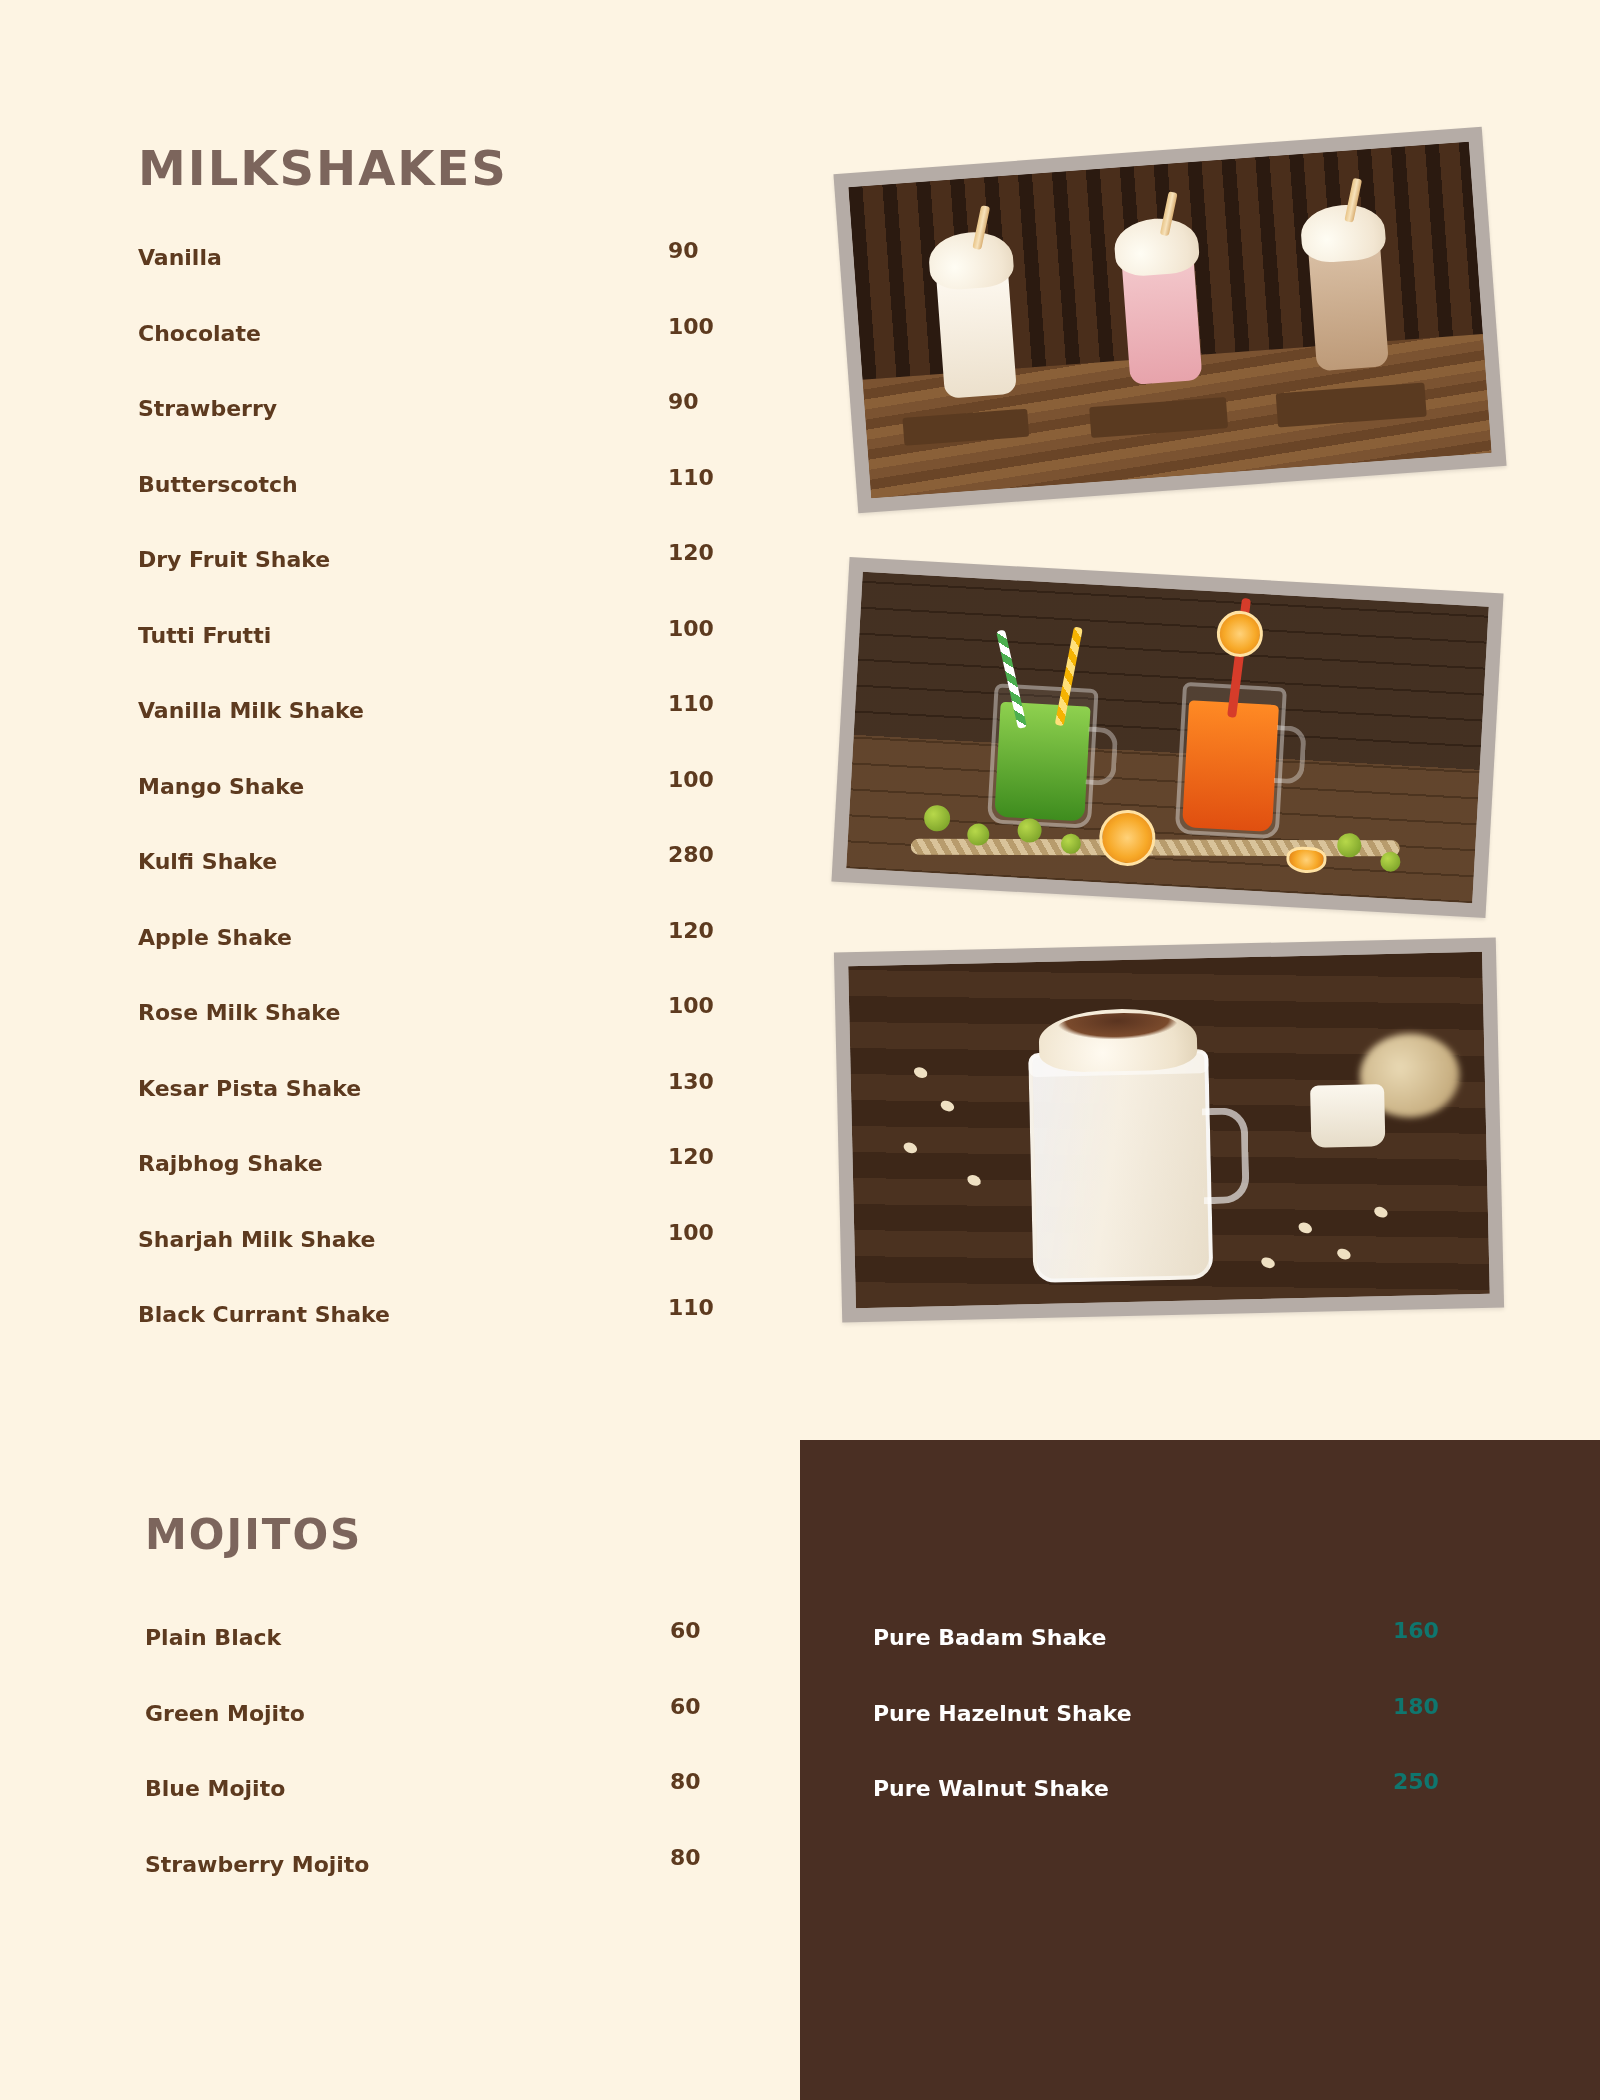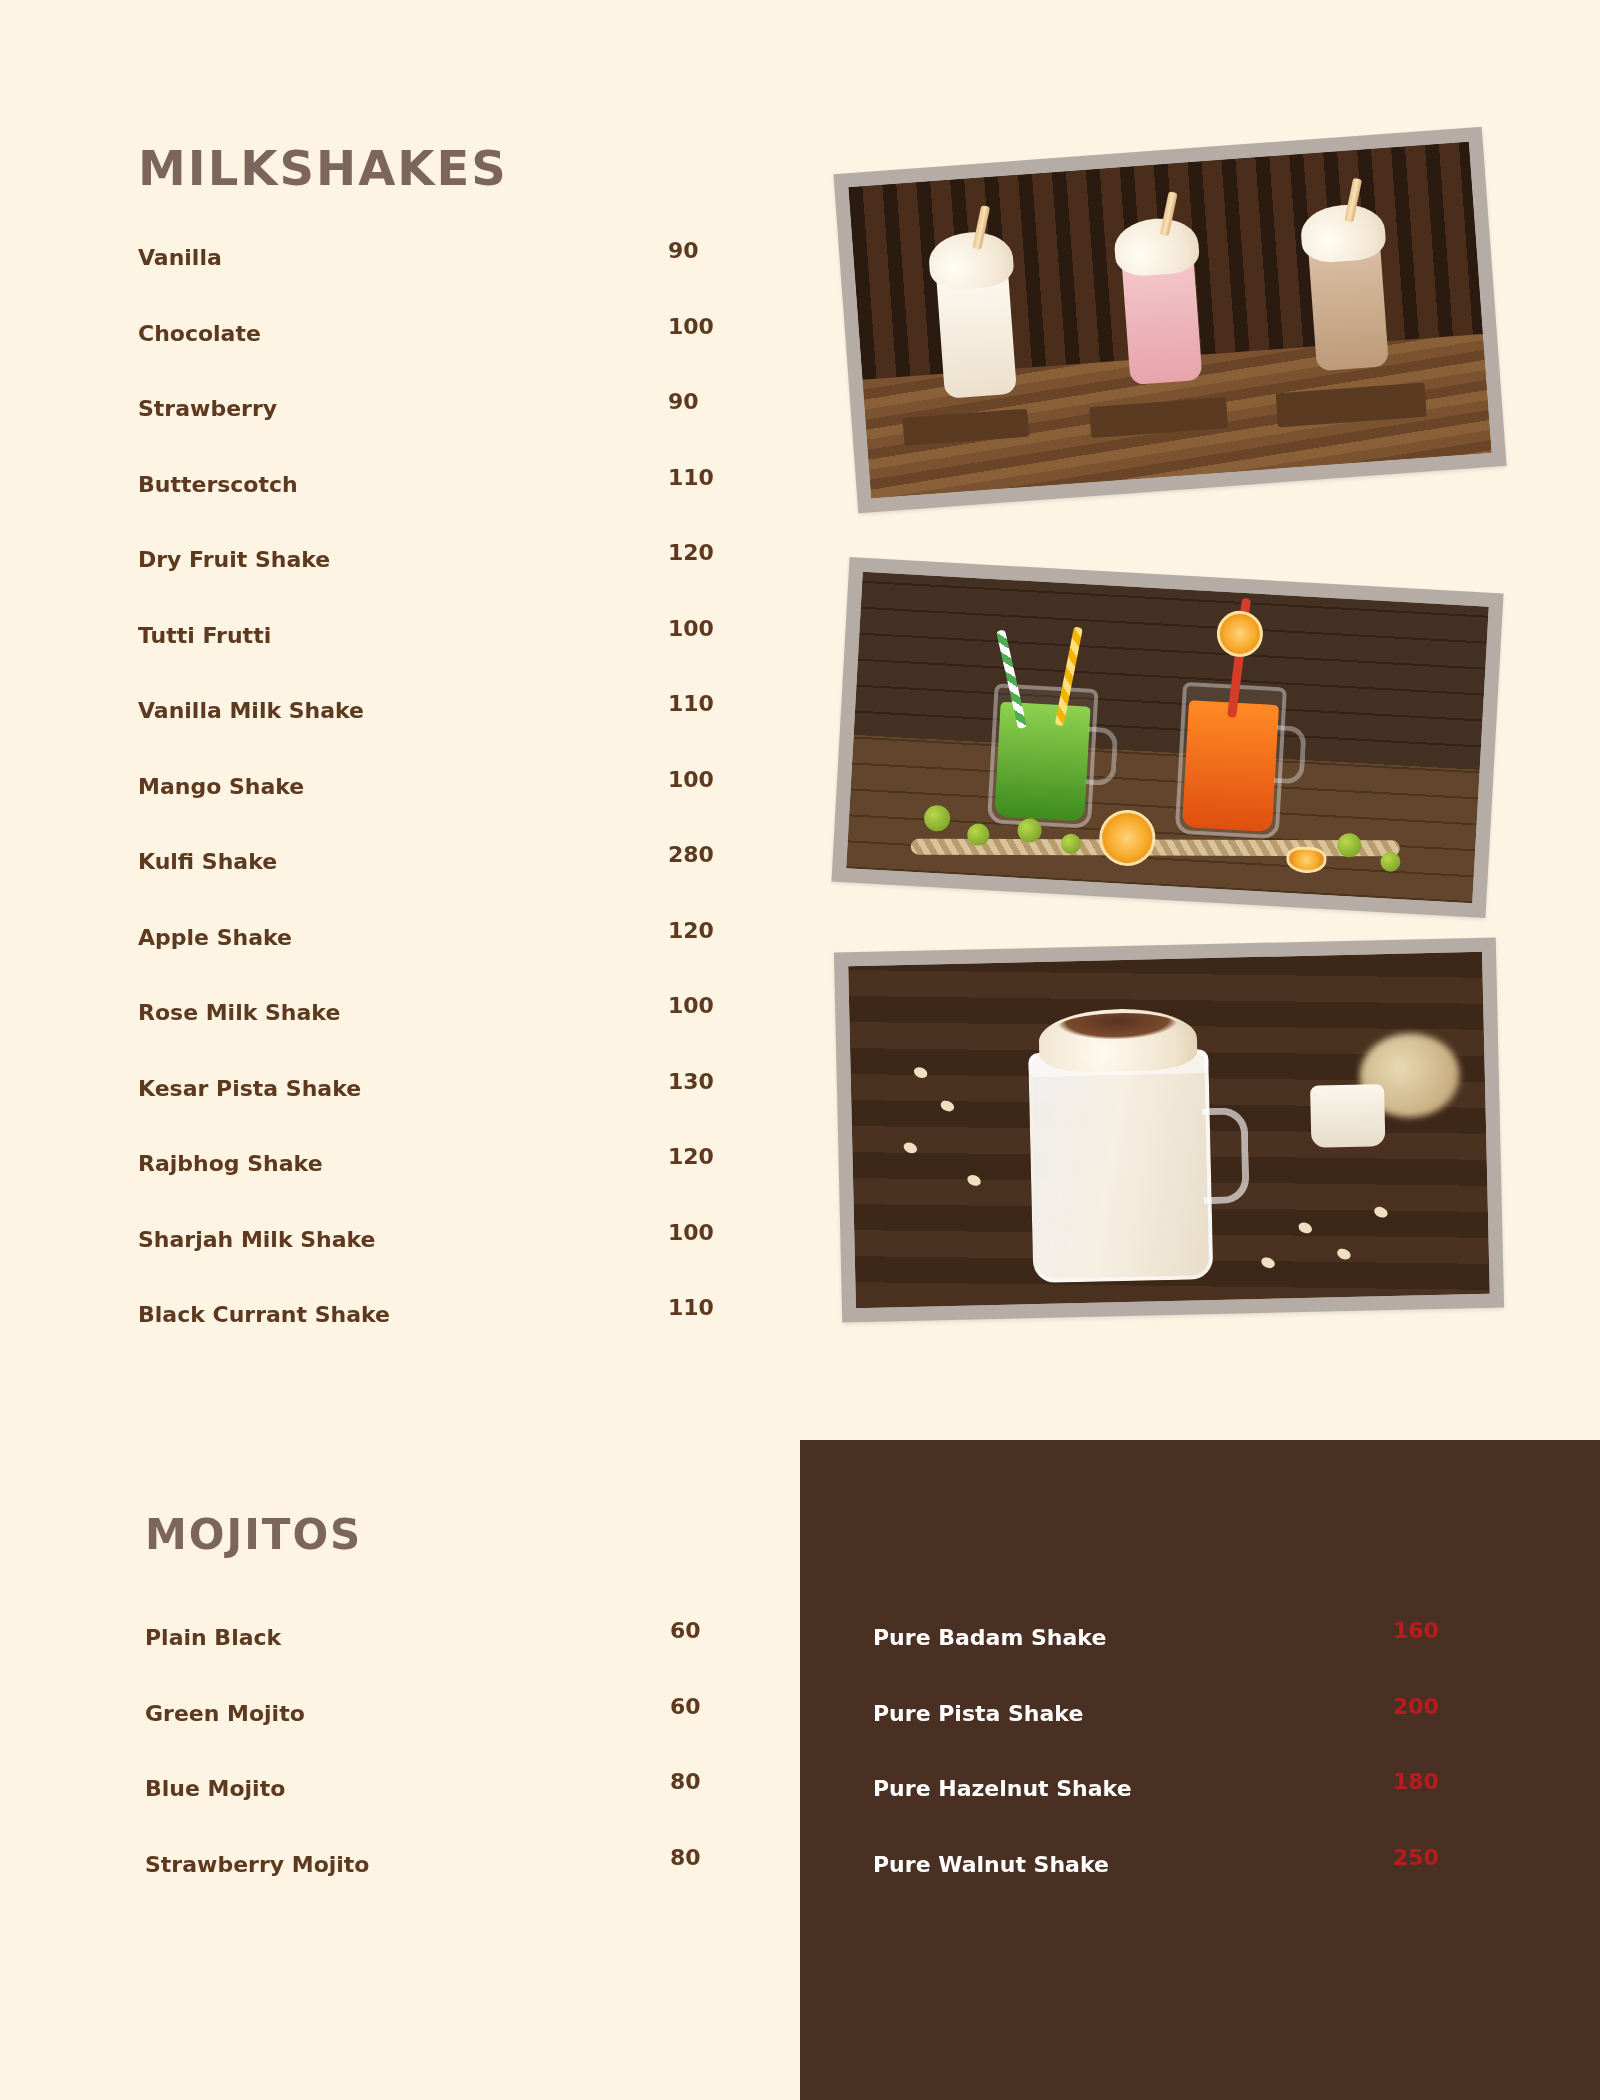--- a/index.html
+++ b/index.html
@@ -84,21 +84,21 @@
   #milkshakes-list { left: 138px; top: 245px; width: 600px; }
   #milkshakes-list .menu-price { left: 530px; }
 
   #mojitos-list { left: 145px; top: 1625px; width: 600px; }
   #mojitos-list .menu-row { height: 75.5px; }
   #mojitos-list .menu-price { left: 525px; }
 
   #nut-list { left: 873px; top: 1625px; width: 640px; }
   #nut-list .menu-row { height: 75.5px; }
   #nut-list .menu-name { color: #ffffff; }
-  #nut-list .menu-price { color: #b91c1c; left: 520px; }
+  #nut-list .menu-price { color: #0f766e; left: 520px; }
 
   
   .photo {
     position: absolute;
     background: #b5aca6;
     padding: 14px;
     box-shadow: 0 2px 4px rgba(0,0,0,0.10);
   }
   .photo .inner {
     width: 100%;
@@ -390,24 +390,20 @@
       <span class="menu-name">Strawberry Mojito</span>
       <span class="menu-price">80</span>
     </div>
   </div>
 
 
   <div class="menu-list" id="nut-list">
     <div class="menu-row">
       <span class="menu-name">Pure Badam Shake</span>
       <span class="menu-price">160</span>
-    </div>
-    <div class="menu-row">
-      <span class="menu-name">Pure Pista Shake</span>
-      <span class="menu-price">200</span>
     </div>
     <div class="menu-row">
       <span class="menu-name">Pure Hazelnut Shake</span>
       <span class="menu-price">180</span>
     </div>
     <div class="menu-row">
       <span class="menu-name">Pure Walnut Shake</span>
       <span class="menu-price">250</span>
     </div>
   </div>

